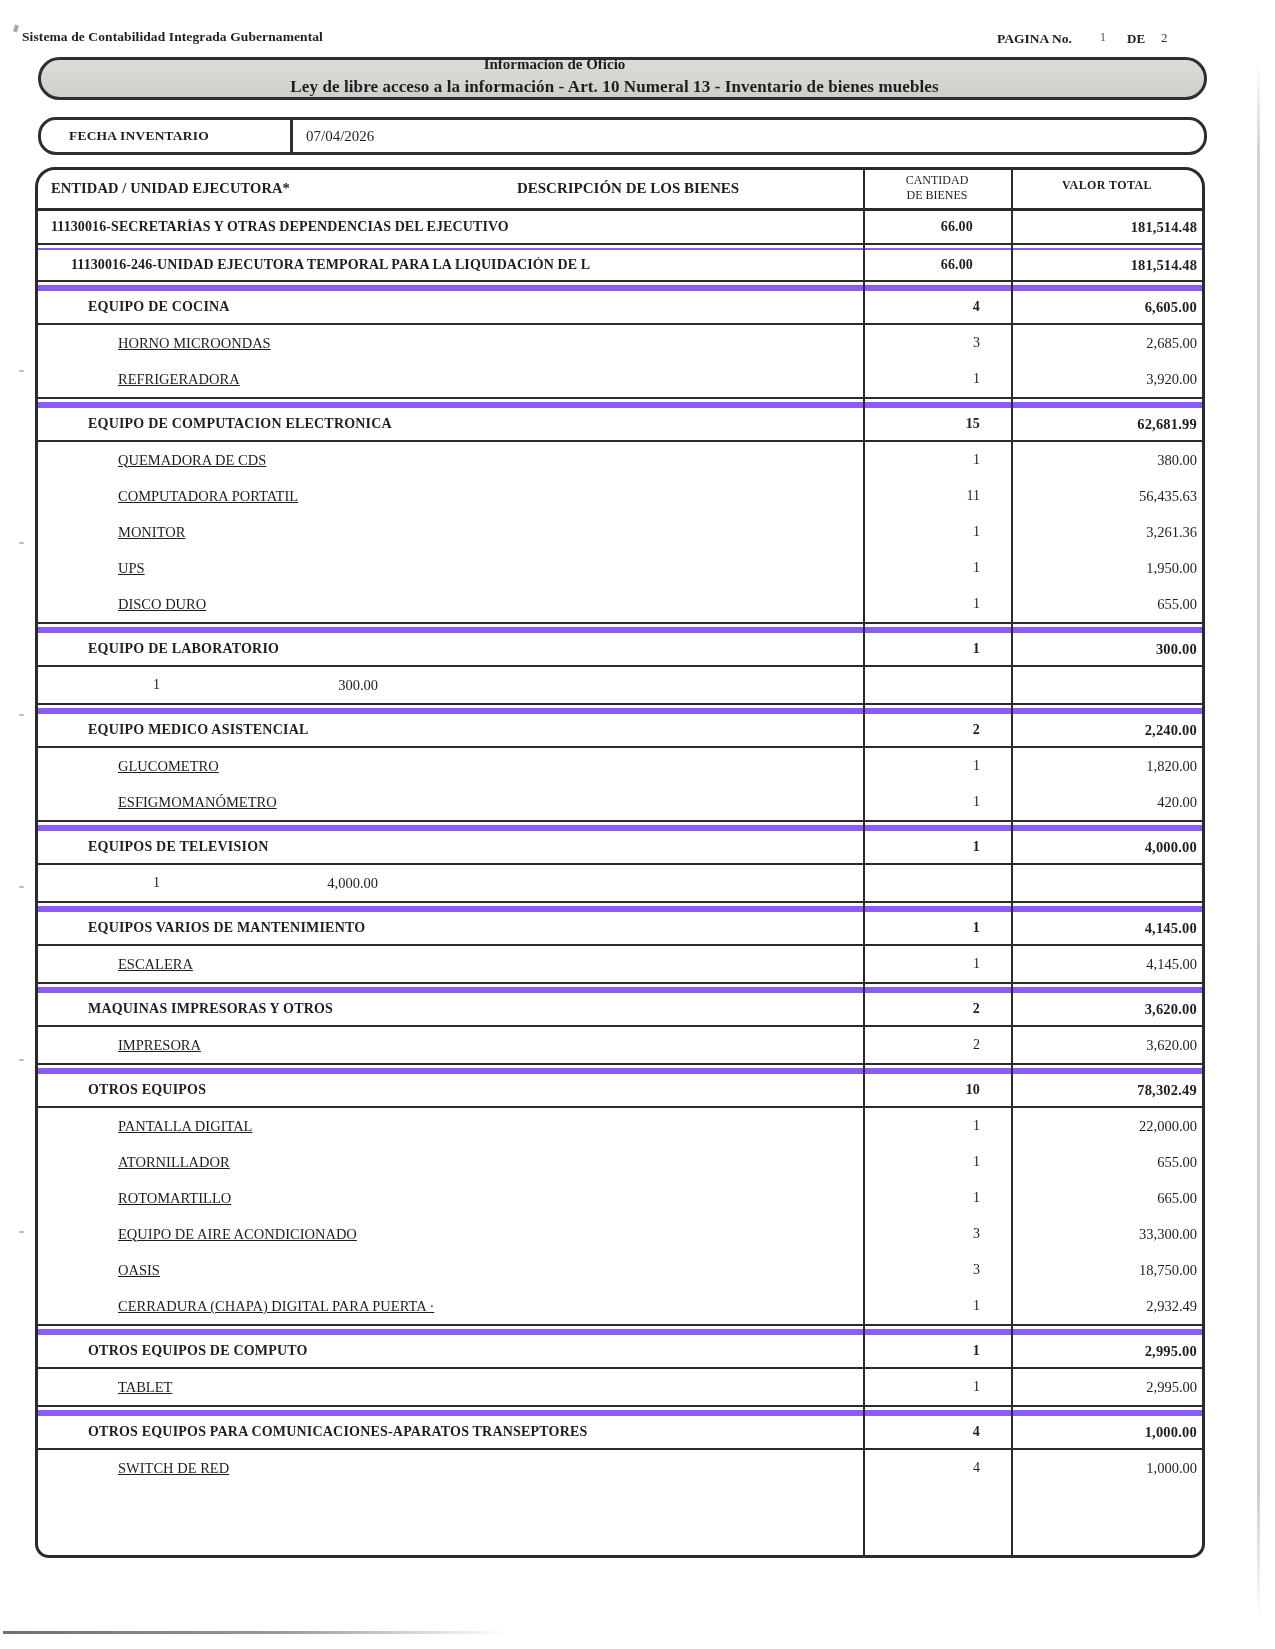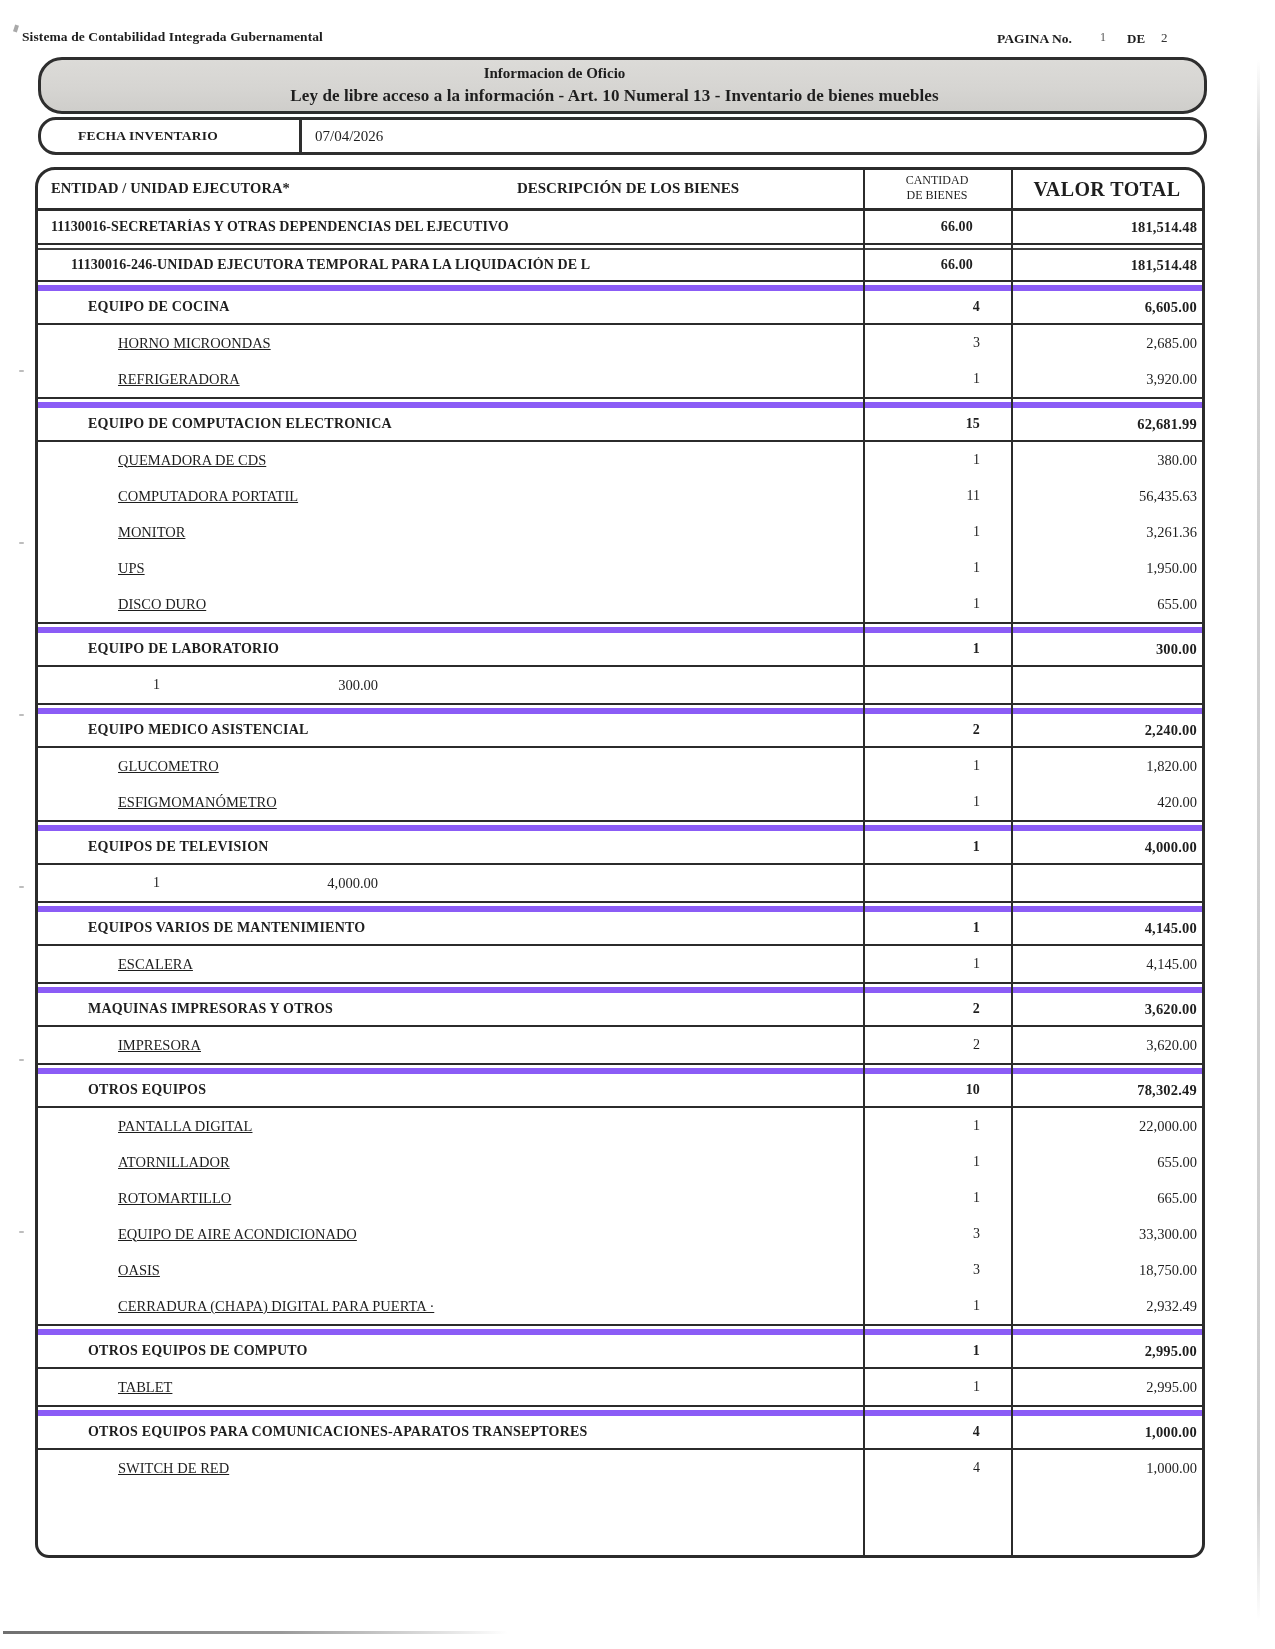--- a/index.html
+++ b/index.html
@@ -12,61 +12,61 @@
 
   
   .sys-title{left:22px;top:29px;font-size:13.5px;font-weight:bold;letter-spacing:.1px;}
   .pagina-label{left:997px;top:31px;font-size:13.5px;font-weight:bold;}
   .pagina-num{left:1100px;top:30px;font-size:12px;color:#555;}
   .pagina-de{left:1127px;top:31px;font-size:13px;font-weight:bold;}
   .pagina-total{left:1161px;top:30px;font-size:13px;color:#333;}
 
   
   .banner{
-    position:absolute;left:38px;top:57px;width:1169px;height:57px;box-sizing:border-box;
+    position:absolute;left:38px;top:57px;width:1169px;height:43px;box-sizing:border-box;
     border:3px solid #2e2e2e;border-radius:24px;
     background:linear-gradient(180deg,#dcdbd8 0%,#d6d5d2 55%,#cfcecb 100%);
-    display:flex;flex-direction:column;justify-content:center;gap:4px;
+    display:flex;flex-direction:column;justify-content:flex-end;gap:4px;
   }
   .banner-line1{font-size:15px;font-weight:bold;text-align:center;transform:translateX(-68px);}
   .banner-line2{font-size:17px;font-weight:bold;text-align:center;transform:translateX(-8px);letter-spacing:.1px;}
 
   
   .fecha-box{
     position:absolute;left:38px;top:117px;width:1169px;height:38px;box-sizing:border-box;
     border:3px solid #2e2e2e;border-radius:18px;background:#fff;display:flex;align-items:center;
   }
   .fecha-label-cell{width:252px;height:100%;display:flex;align-items:center;box-sizing:border-box;
-    padding-left:28px;border-right:3px solid #2e2e2e;font-weight:bold;font-size:13.5px;letter-spacing:.2px;margin-left:9px;}
+    padding-left:28px;border-right:3px solid #2e2e2e;font-weight:bold;font-size:13.5px;letter-spacing:.2px;}
   .fecha-value-cell{padding-left:13px;font-size:15px;}
 
   
   .inv-table{
     position:absolute;left:35px;top:167px;width:1170px;height:1391px;box-sizing:border-box;
     border:3px solid #2b2b2b;border-radius:20px 20px 14px 14px;background:#fff;overflow:hidden;
   }
   .vline{position:absolute;top:0;bottom:0;width:2px;background:#2b2b2b;z-index:2;}
   .vline-1{left:825px;} .vline-2{left:973px;}
 
   .hdr-row{position:relative;height:38px;border-bottom:3px solid #2b2b2b;}
   .hdr-entity{position:absolute;left:13px;top:10px;font-weight:bold;font-size:14.5px;letter-spacing:.1px;}
   .hdr-desc{position:absolute;left:430px;top:10px;width:320px;text-align:center;font-weight:bold;font-size:15px;}
   .hdr-qty{position:absolute;left:825px;top:3px;width:148px;text-align:center;font-weight:normal;font-size:12px;line-height:15px;}
-  .hdr-val{position:absolute;left:973px;top:8px;width:192px;text-align:center;font-weight:bold;font-size:20px;letter-spacing:.4px;}
+  .hdr-val{position:absolute;left:973px;top:8px;width:192px;text-align:center;font-weight:bold;font-size:12px;letter-spacing:.4px;}
 
   .row{display:flex;align-items:center;box-sizing:border-box;}
   .cell{box-sizing:border-box;overflow:hidden;white-space:nowrap;}
   .c1{width:825px;}
   .c2{width:148px;text-align:right;padding-right:26px;font-size:14px;}
   .c3{width:197px;text-align:right;padding-right:5px;font-size:14.5px;}
   .lvl0{padding-left:13px;} .lvl1{padding-left:33px;} .lvl2{padding-left:50px;} .lvl3{padding-left:80px;text-decoration:underline;}
 
   .entity-row{height:34px;border-bottom:2px solid #2b2b2b;margin-bottom:3px;font-weight:bold;font-size:14px;letter-spacing:.1px;gap:11px;}
   .category-row{height:40px;border-top:6px solid #8b5cf6;border-bottom:2px solid #2b2b2b;font-weight:bold;font-size:14px;letter-spacing:.2px;}
-  .bt{border-top:2px solid #404040;}
+  .bt{border-top:2px solid #8b5cf6;}
   .item-row{height:36px;font-size:14.5px;}
   .item-group{border-bottom:2px solid #2b2b2b;margin-bottom:3px;}
   .item-group.last{border-bottom:none;}
 
   
   .page-shadow{position:absolute;left:1257px;top:60px;width:3px;height:1560px;
     background:linear-gradient(180deg,rgba(200,200,200,0),#d2d2d2 6%,#cfcfcf 92%,rgba(200,200,200,0));}
   .bottom-artifact{position:absolute;left:3px;top:1631px;width:505px;height:3px;
     background:linear-gradient(to right,#6f6f6f,#999 55%,rgba(190,190,190,0));}
   .speck{position:absolute;width:5px;height:2px;background:#bdbdbd;border-radius:1px;}

